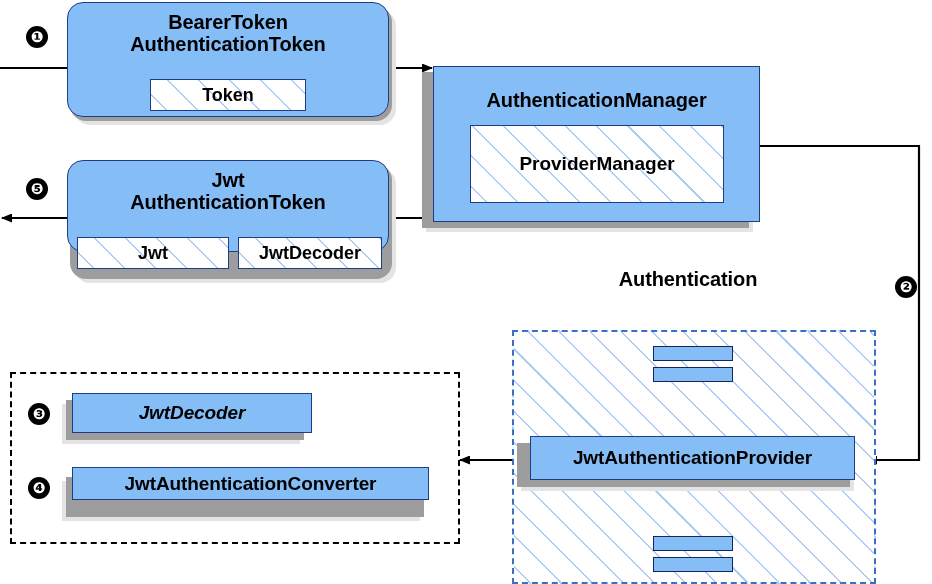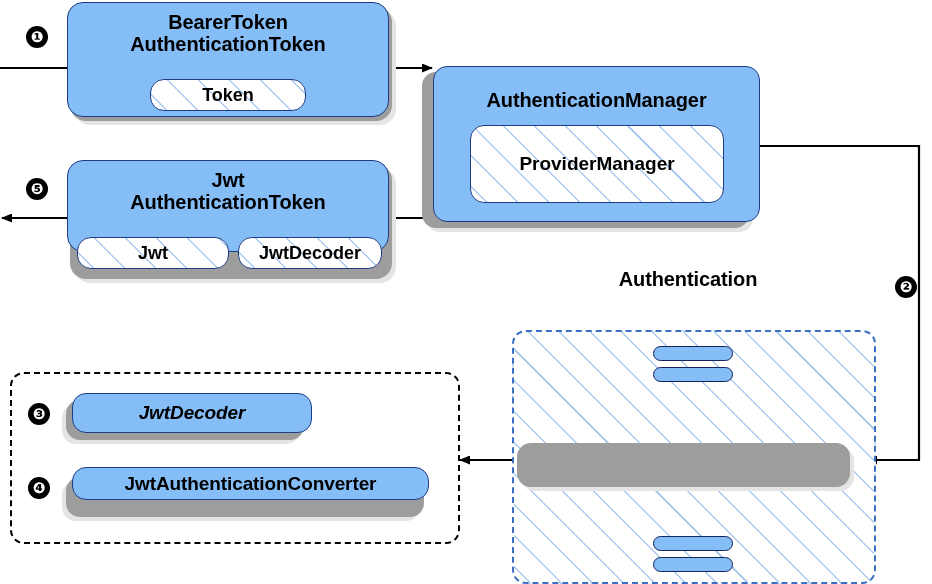--- a/index.html
+++ b/index.html
@@ -13,21 +13,21 @@
   }
   #canvas {
     position: relative;
     width: 932px;
     height: 584px;
     background: #ffffff;
     overflow: hidden;
   }
 
   
-  .abs { position: absolute; border-radius: 14px; }
+  .abs { position: absolute; }
 
   
   .hatch {
     background-color: #ffffff;
     background-image: repeating-linear-gradient(
         45deg,
         #ffffff 0px,
         #ffffff 10px,
         #aecdf0 10px,
         #aecdf0 11.5px,
@@ -212,20 +212,23 @@
   <div class="abs dashed-blue hatch" style="left:512px; top:330px; width:364px; height:254px;"></div>
 
   <div class="abs minibar" style="left:653px; top:346px; width:80px; height:15px;"></div>
   <div class="abs minibar" style="left:653px; top:367px; width:80px; height:15px;"></div>
 
   <div class="abs minibar" style="left:653px; top:536px; width:80px; height:15px;"></div>
   <div class="abs minibar" style="left:653px; top:557px; width:80px; height:15px;"></div>
 
   <div class="abs shadow-light" style="left:521px; top:447px; width:333px; height:44px;"></div>
   <div class="abs shadow-dark" style="left:517px; top:443px; width:333px; height:44px;"></div>
+  <div class="abs blue center-flex" style="left:530px; top:436px; width:325px; height:44px;">
+    <span class="title t19">JwtAuthenticationProvider</span>
+  </div>
 
   <div class="abs bullet" style="left:895px; top:276px;">❷</div>
 
   <div class="abs dashed-black" style="left:10px; top:372px; width:450px; height:172px;"></div>
 
   <div class="abs shadow-light" style="left:62px; top:404px; width:238px; height:40px;"></div>
   <div class="abs shadow-dark" style="left:66px; top:400px; width:238px; height:40px;"></div>
   <div class="abs blue center-flex" style="left:72px; top:393px; width:240px; height:40px;font-style:italic;">
     <span class="title t19">JwtDecoder</span>
   </div>

